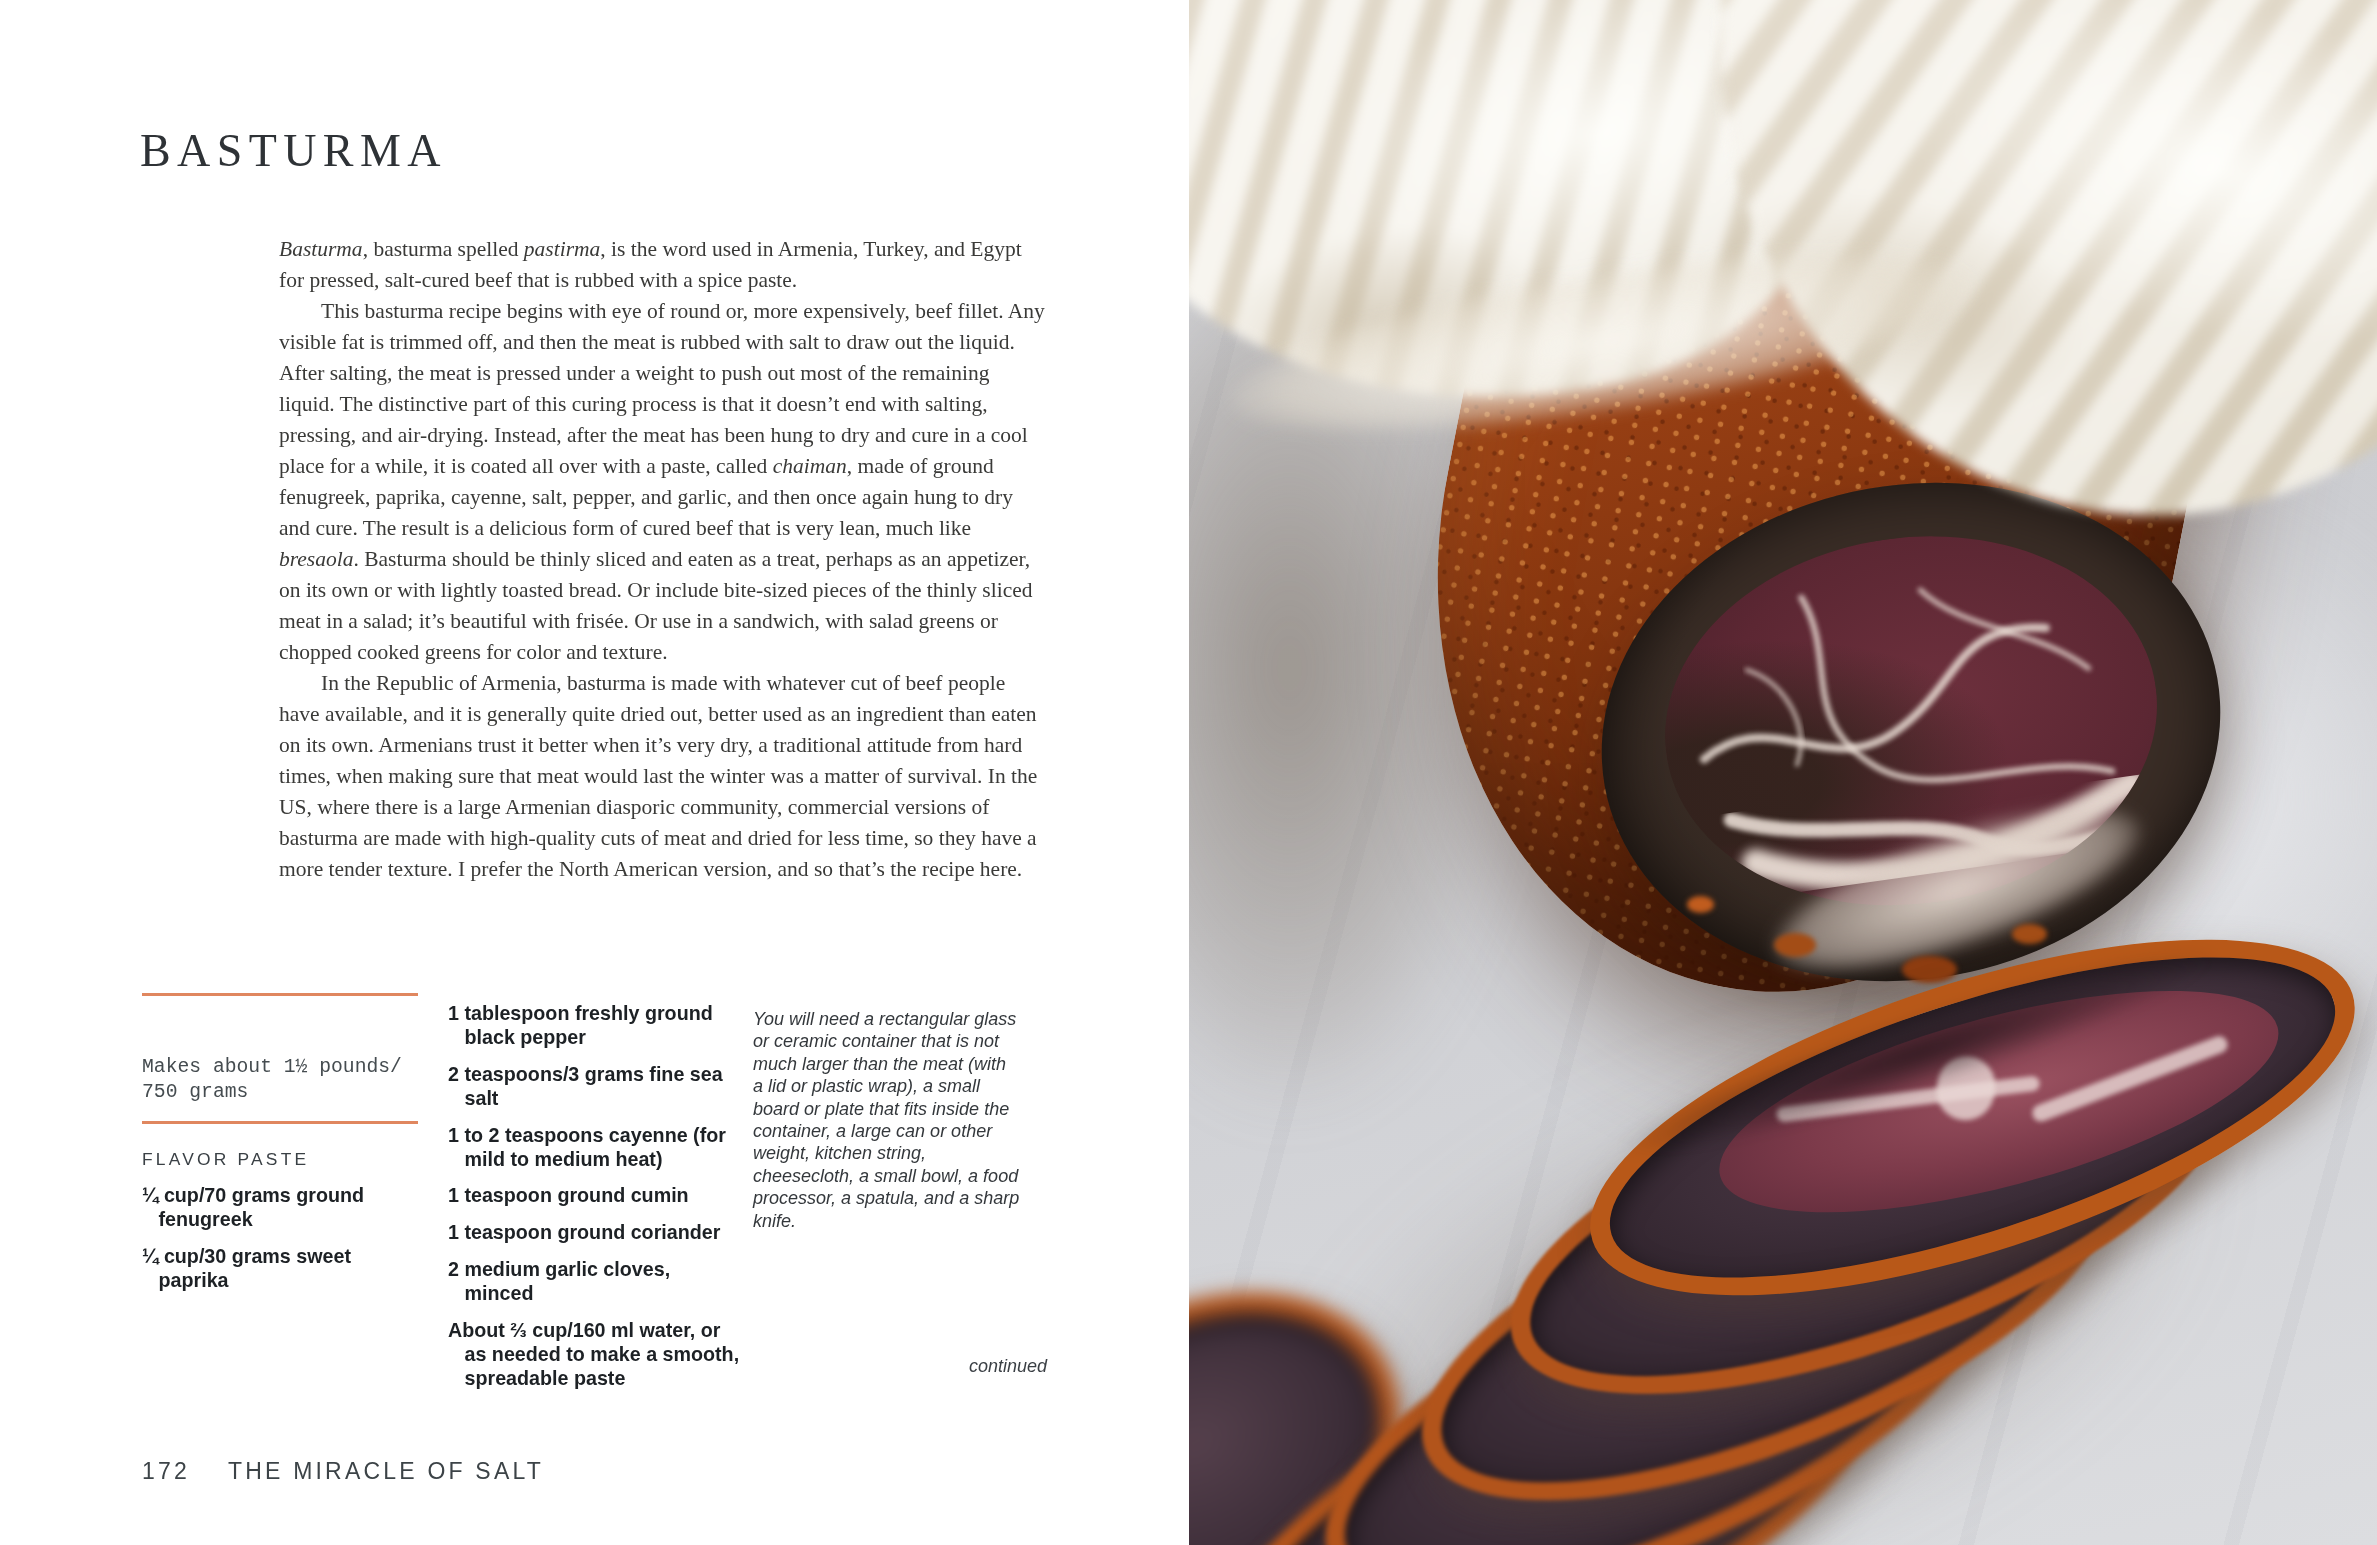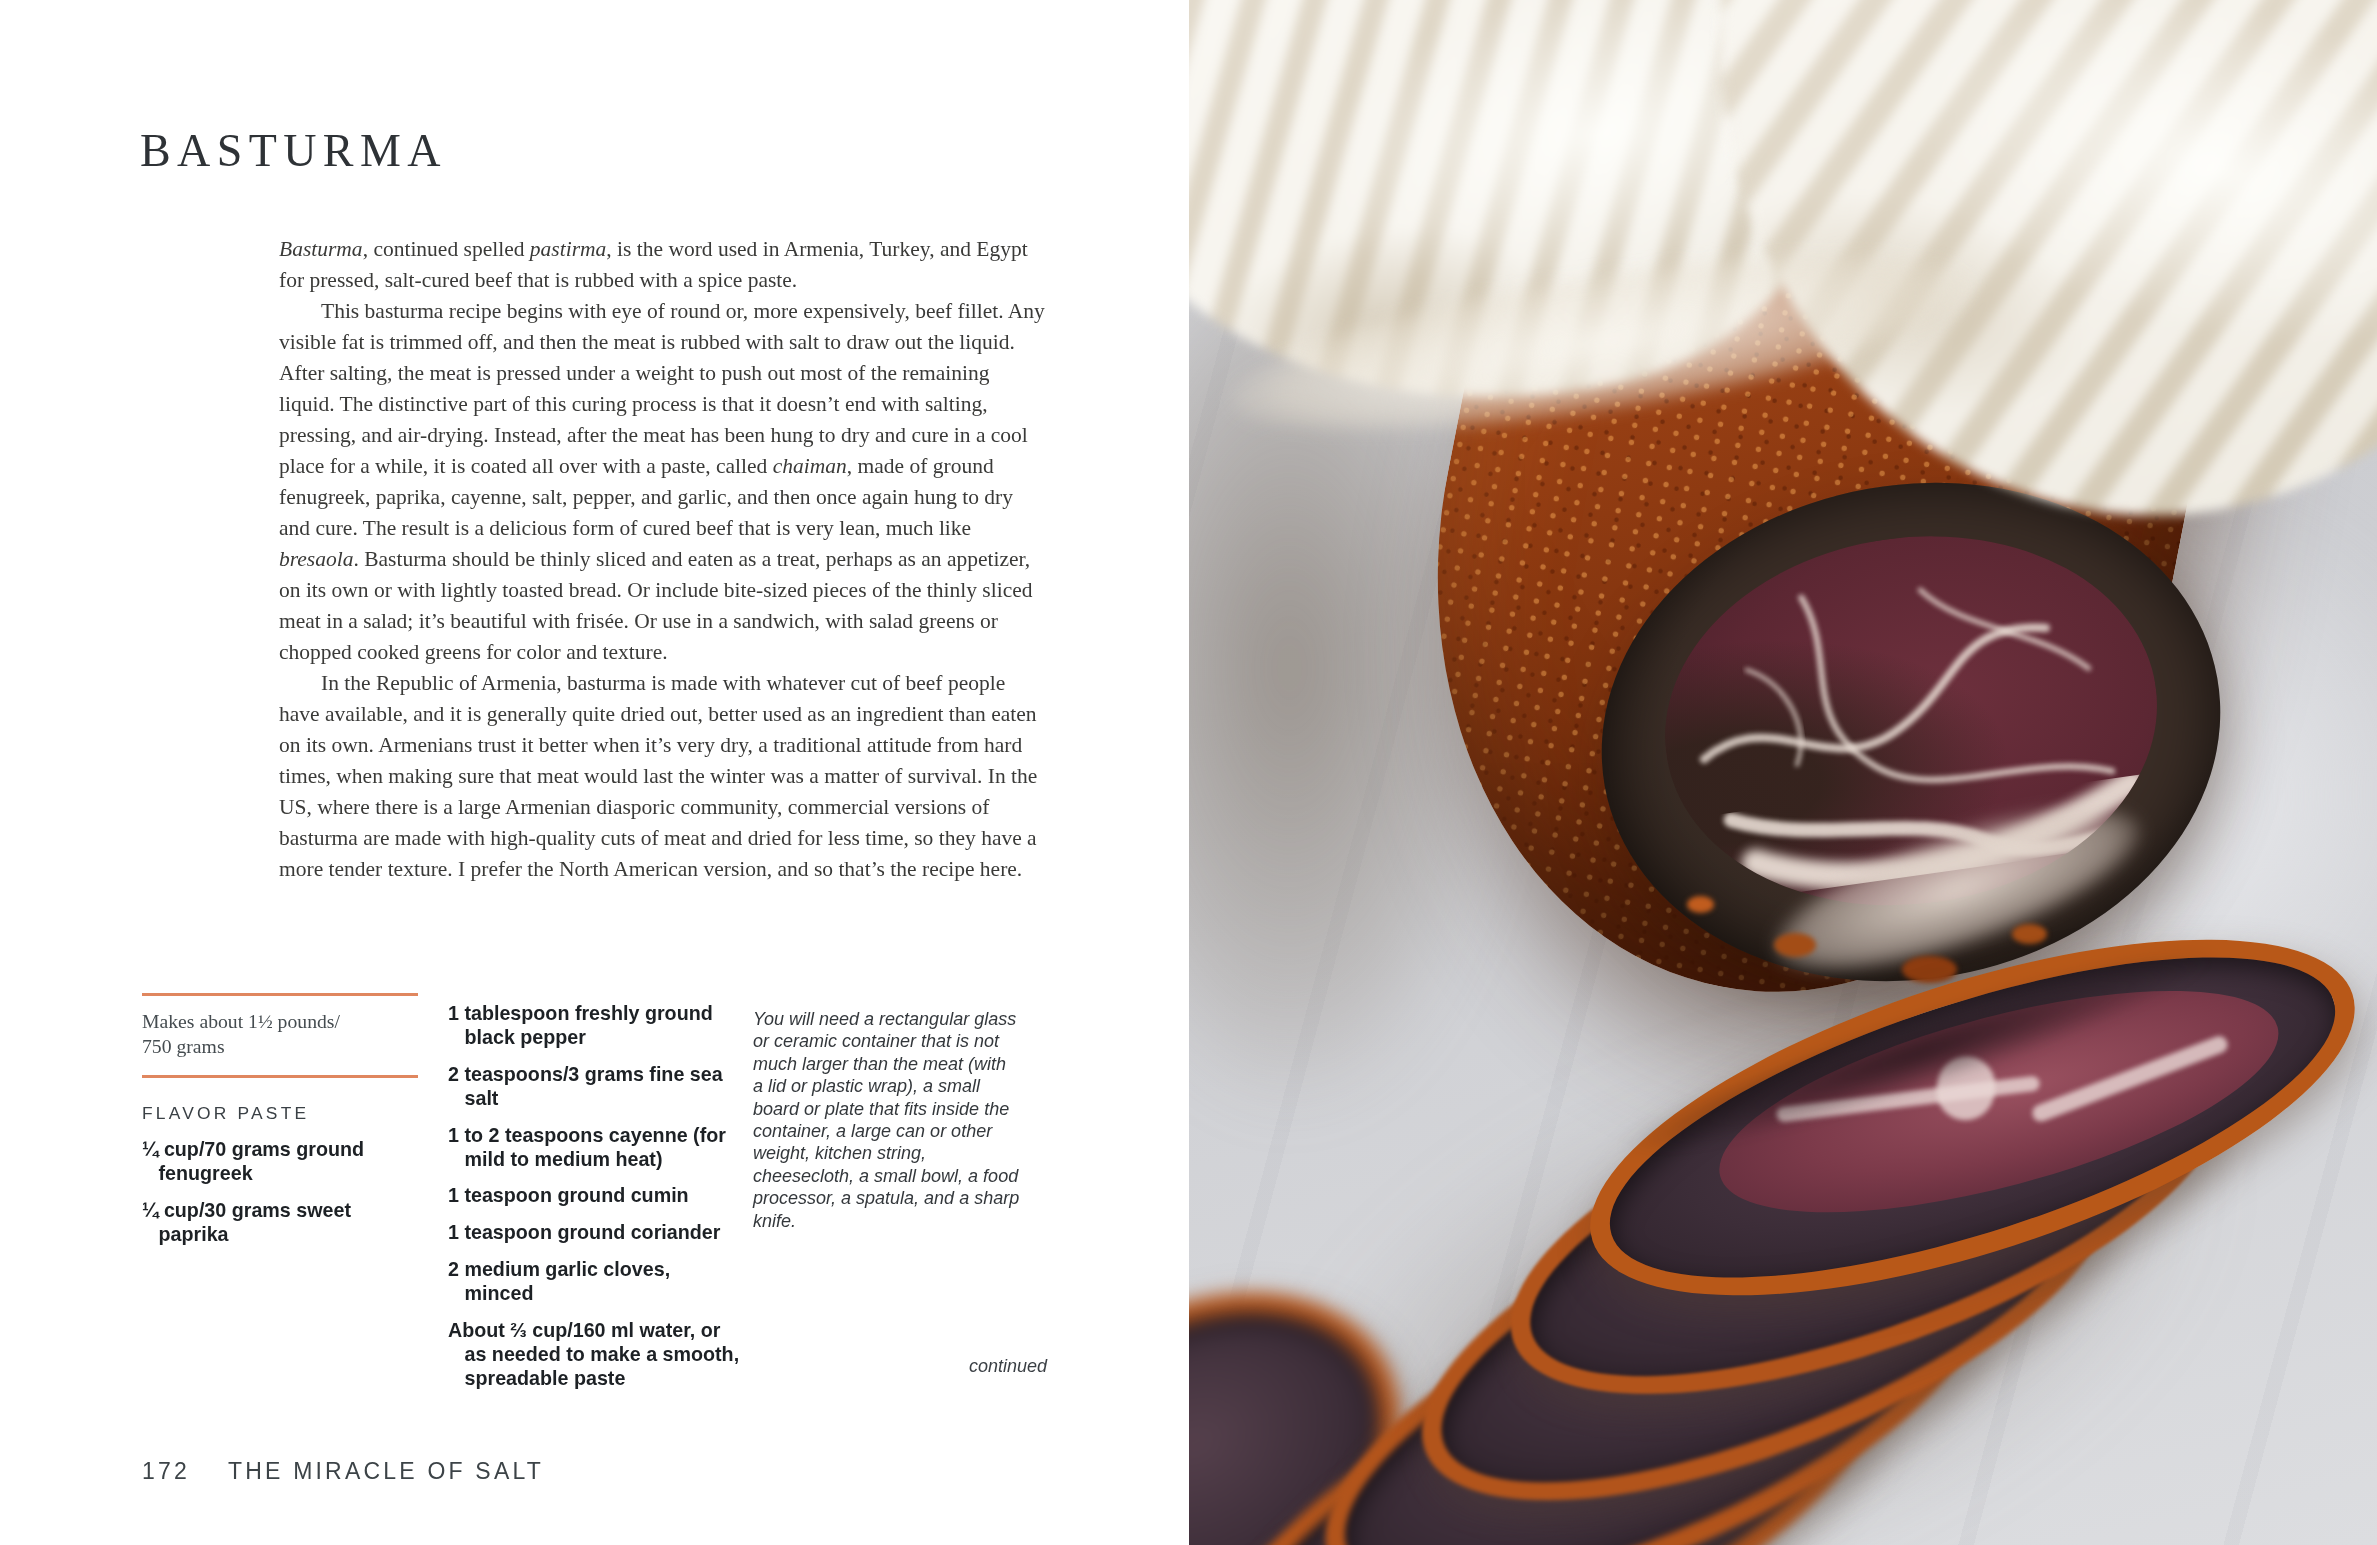--- a/index.html
+++ b/index.html
@@ -14,22 +14,22 @@
 
   .intro{position:absolute;left:279px;top:234px;width:766px;font-size:21.5px;line-height:31px;
     color:#3a3a38;text-align:left;}
   .intro p{margin:0;}
   .intro p + p{text-indent:42px;}
   .it{font-style:italic;}
 
   
   .rule{height:2.7px;background:#e0875f;width:100%;}
   .col1{position:absolute;left:142px;top:993px;width:276px;}
-  .yield{font-family:Liberation Serif, serif;font-size:19.7px;line-height:25px;
-    color:#454c50;padding:13.7px 0 15.5px 0;}
+  .yield{font-family:Liberation Mono, monospace;font-size:19.7px;line-height:25px;
+    color:#454c50;padding:13.7px 0 15.5px 0;margin-top:46px;}
   .b-item{font-family:"Liberation Sans",sans-serif;font-weight:700;font-size:19.7px;
     line-height:24px;color:#1d2125;padding-left:16.5px;text-indent:-16.5px;margin:0 0 12.8px 0;}
   .col1 .items{margin-top:24px;}
   .subhead{font-family:"Liberation Sans",sans-serif;font-size:17.4px;letter-spacing:3.2px;
     color:#3a4045;margin:25.6px 0 12.8px 0;}
   .col2{position:absolute;left:448px;top:1001px;width:293px;}
   .note-col{position:absolute;left:753px;top:1008px;width:267px;
     font-family:"Liberation Sans",sans-serif;font-style:italic;font-size:18px;
     line-height:22.4px;color:#34383c;}
   .continued{position:absolute;left:823px;top:1356px;width:224px;text-align:right;
@@ -112,21 +112,21 @@
 </head>
 <body>
 
 <div class="page">
 
   <div class="left-page">
 
     <div class="recipe-title">BASTURMA</div>
 
     <div class="intro">
-      <p><span class="it">Basturma</span><span>, continued spelled </span><span class="it">pastirma</span><span>, is the word used in Armenia, Turkey, and Egypt for pressed, salt-cured beef that is rubbed with a spice paste.</span></p>
+      <p><span class="it">Basturma</span><span>, basturma spelled </span><span class="it">pastirma</span><span>, is the word used in Armenia, Turkey, and Egypt for pressed, salt-cured beef that is rubbed with a spice paste.</span></p>
       <p><span>This basturma recipe begins with eye of round or, more expensively, beef fillet. Any visible fat is trimmed off, and then the meat is rubbed with salt to draw out the liquid. After salting, the meat is pressed under a weight to push out most of the remaining liquid. The distinctive part of this curing process is that it doesn’t end with salting, pressing, and air-drying. Instead, after the meat has been hung to dry and cure in a cool place for a while, it is coated all over with a paste, called </span><span class="it">chaiman</span><span>, made of ground fenugreek, paprika, cayenne, salt, pepper, and garlic, and then once again hung to dry and cure. The result is a delicious form of cured beef that is very lean, much like </span><span class="it">bresaola</span><span>. Basturma should be thinly sliced and eaten as a treat, perhaps as an appetizer, on its own or with lightly toasted bread. Or include bite-sized pieces of the thinly sliced meat in a salad; it’s beautiful with frisée. Or use in a sandwich, with salad greens or chopped cooked greens for color and texture.</span></p>
       <p>In the Republic of Armenia, basturma is made with whatever cut of beef people have available, and it is generally quite dried out, better used as an ingredient than eaten on its own. Armenians trust it better when it’s very dry, a traditional attitude from hard times, when making sure that meat would last the winter was a matter of survival. In the US, where there is a large Armenian diasporic community, commercial versions of basturma are made with high-quality cuts of meat and dried for less time, so they have a more tender texture. I prefer the North American version, and so that’s the recipe here.</p>
     </div>
 
     <div class="col1">
       <div class="rule"></div>
       <div class="yield">
         <span style="display:block">Makes about 1½ pounds/</span>
         <span style="display:block">750 grams</span>
       </div>

